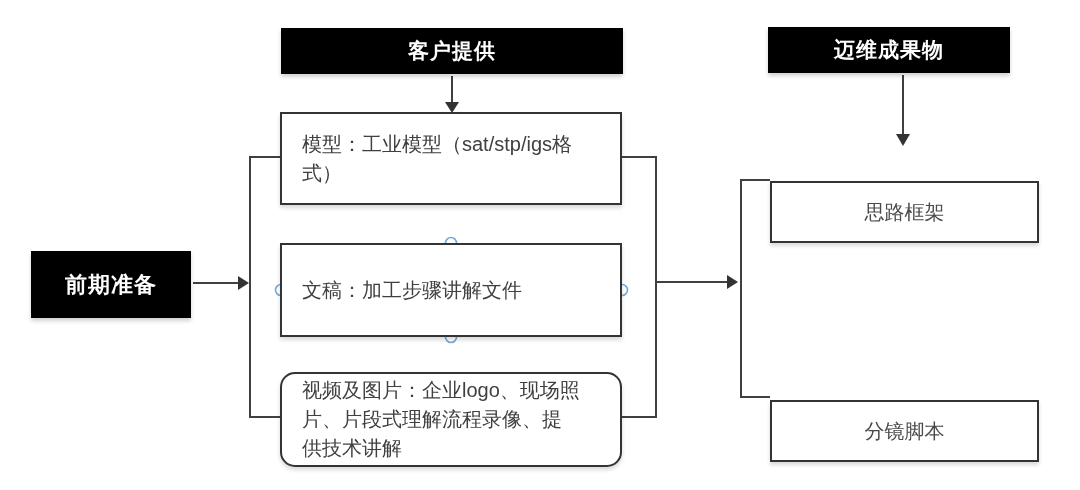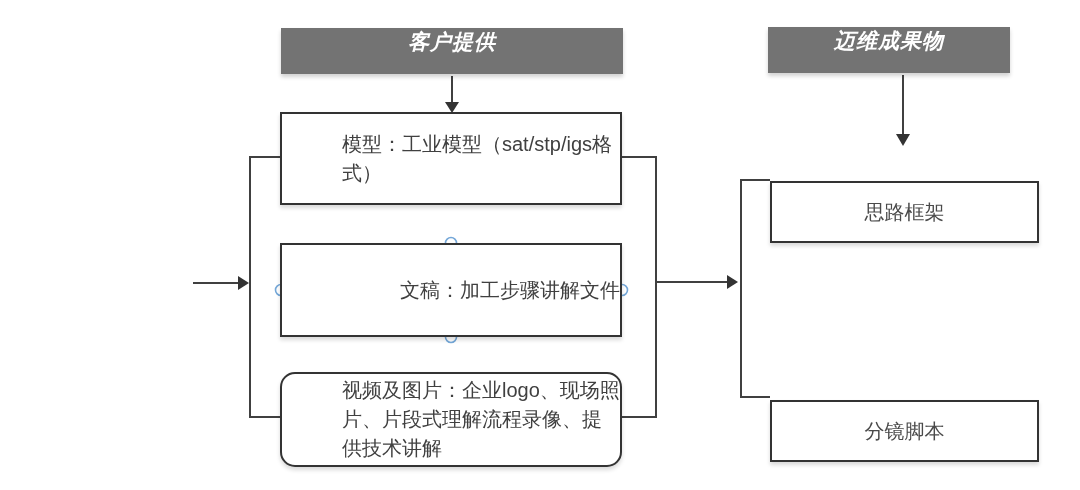--- a/index.html
+++ b/index.html
@@ -3,28 +3,28 @@
 <meta charset="utf-8">
 <style>
   html,body{margin:0;padding:0;background:#ffffff;}
   body{width:1080px;height:490px;position:relative;overflow:hidden;
        font-family:"Liberation Sans",sans-serif;}
   .canvas{position:absolute;left:0;top:0;width:1080px;height:490px;}
   svg.connectors{position:absolute;left:0;top:0;pointer-events:none;}
   .node{position:absolute;box-sizing:border-box;background:#ffffff;
         border:2px solid #333333;color:#404040;display:flex;align-items:center;
         box-shadow:0 3px 4px rgba(0,0,0,0.15);font-size:20px;line-height:29px;}
-  .hdr{position:absolute;box-sizing:border-box;background:#737373;color:#ffffff;
-       display:flex;align-items:flex-start;justify-content:center;font-weight:bold;
-       font-size:21px;letter-spacing:1px;box-shadow:0 3px 4px rgba(0,0,0,0.18);font-style:italic;}
+  .hdr{position:absolute;box-sizing:border-box;background:#000000;color:#ffffff;
+       display:flex;align-items:center;justify-content:center;font-weight:bold;
+       font-size:21px;letter-spacing:1px;box-shadow:0 3px 4px rgba(0,0,0,0.18);}
   
   .stage{left:31px;top:251px;width:160px;height:67px;font-size:22px;}
   
   .hdr-customer{left:281px;top:28px;width:342px;height:46px;}
-  .box-m{left:280px;top:0;width:342px;padding-left:13px;justify-content:flex-end;}
+  .box-m{left:280px;top:0;width:342px;padding-left:20px;}
   .box-m .txt{max-width:278px;text-align:left;}
   .box-m1{top:112px;height:93px;}
   .box-m2{top:243px;height:94px;}
   .box-m3{top:372px;height:95px;border-radius:15px;}
   
   .hdr-deliv{left:768px;top:27px;width:242px;height:46px;}
   .box-r{left:770px;width:269px;height:62px;justify-content:center;color:#4a4a4a;margin-top:32px;}
   .box-r1{top:149px;}
   .box-r2{top:258px;}
   .box-r3{top:368px;}
@@ -64,20 +64,23 @@
     <path d="M770,180 L741,180 L741,397 L770,397" fill="none" stroke="#404040" stroke-width="2"></path>
 
     <g stroke="#74a7d8" stroke-width="1.6" fill="#ffffff">
       <circle cx="451" cy="243" r="5.5"></circle>
       <circle cx="451" cy="337" r="5.5"></circle>
       <circle cx="281" cy="290" r="5.5"></circle>
       <circle cx="622" cy="290" r="5.5"></circle>
     </g>
   </svg>
 
+  <div class="hdr stage">
+    <span class="txt">前期准备</span>
+  </div>
 
   <div class="hdr hdr-customer">
     <span class="txt">客户提供</span>
   </div>
 
   <div class="node box-m box-m1">
     <span class="txt">模型：工业模型（sat/stp/igs格式）</span>
   </div>
 
   <div class="node box-m box-m2">

